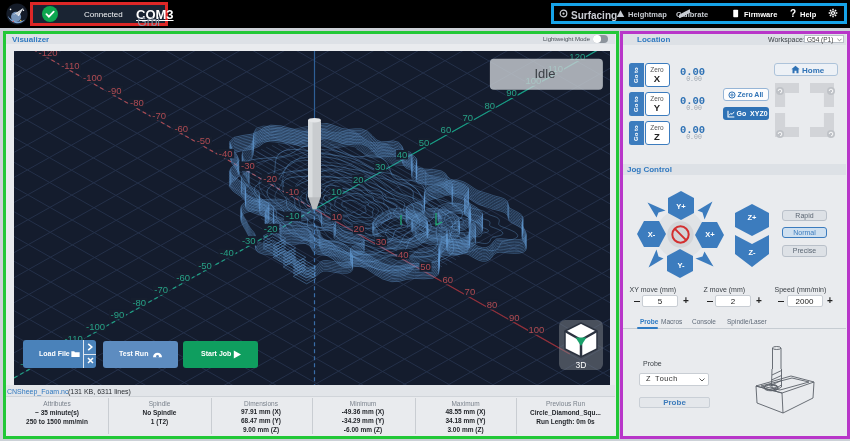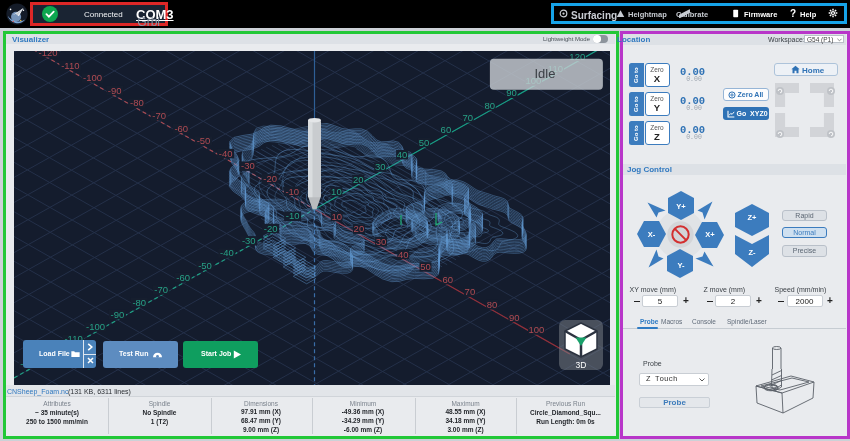--- a/index.html
+++ b/index.html
@@ -488,21 +488,21 @@
 <span class="a" style="left:308px;top:425.5px;width:110px;text-align:center;font-size:6.5px;font-weight:bold;color:#1e2126;">-6.00 mm (Z)</span>
 <span class="a" style="left:415.5px;top:399.5px;width:100px;text-align:center;font-size:6.5px;color:#7a828c;">Maximum</span>
 <span class="a" style="left:410.5px;top:407.5px;width:110px;text-align:center;font-size:6.5px;font-weight:bold;color:#1e2126;">48.55 mm (X)</span>
 <span class="a" style="left:410.5px;top:416.5px;width:110px;text-align:center;font-size:6.5px;font-weight:bold;color:#1e2126;">34.18 mm (Y)</span>
 <span class="a" style="left:410.5px;top:425.5px;width:110px;text-align:center;font-size:6.5px;font-weight:bold;color:#1e2126;">3.00 mm (Z)</span>
 <span class="a" style="left:515.5px;top:399.5px;width:100px;text-align:center;font-size:6.5px;color:#7a828c;">Previous Run</span>
 <span class="a" style="left:510.5px;top:408.5px;width:110px;text-align:center;font-size:6.5px;font-weight:bold;color:#1e2126;">Circle_Diamond_Squ...</span>
 <span class="a" style="left:510.5px;top:417.5px;width:110px;text-align:center;font-size:6.5px;font-weight:bold;color:#1e2126;">Run Length: 0m 0s</span>
 <div class="a" style="left:620px;top:31px;width:230px;height:408px;border:3px solid #b836c9;background:#e9ebee;"></div>
 <div class="a" style="left:623px;top:34px;width:223px;height:10.5px;background:#dde1e6;"></div>
-<span class="a" style="left:617px;top:34.5px;font-size:8px;font-weight:bold;color:#3079c0;">Location</span>
+<span class="a" style="left:637px;top:34.5px;font-size:8px;font-weight:bold;color:#3079c0;">Location</span>
 <span class="a" style="left:768px;top:36px;font-size:7px;color:#3b4046;">Workspace:</span>
 <div class="a" style="left:804px;top:34.7px;width:40px;height:8.6px;background:#fff;border:1px solid #b9bfc7;font-size:6.5px;color:#444;padding-left:2px;line-height:7px;">G54 (P1)<svg width="5" height="4" viewBox="0 0 6 4" style="position:absolute;right:1.5px;top:2.5px">
       <path d="M0.5,0.5 L3,3 L5.5,0.5" stroke="#777" stroke-width="1" fill="none"></path>
     </svg></div>
 <div class="a" style="left:629px;top:62.5px;width:14.5px;height:24px;background:#3c7cbe;border-radius:2.5px 0 0 2.5px;"></div>
 <span class="a" style="left:633px;top:82.5px;font-size:6px;font-weight:bold;color:#fff;transform:rotate(-90deg);transform-origin:0 0;white-space:nowrap;">Go to</span>
 <div class="a" style="left:644.5px;top:62.5px;width:25px;height:24px;background:#fff;border:1.5px solid #3c7cbe;border-radius:3px;"></div>
 <span class="a" style="left:644.5px;top:65.5px;width:25px;text-align:center;font-size:6.5px;color:#555;">Zero</span>
 <span class="a" style="left:644.5px;top:73.0px;width:25px;text-align:center;font-size:9.5px;font-weight:bold;color:#222;">X</span>
 <span class="a" style="left:675px;top:65.5px;width:35px;text-align:center;font-family:'Liberation Mono',monospace;font-size:10.5px;font-weight:bold;color:#2f72b5;">0.00</span>

